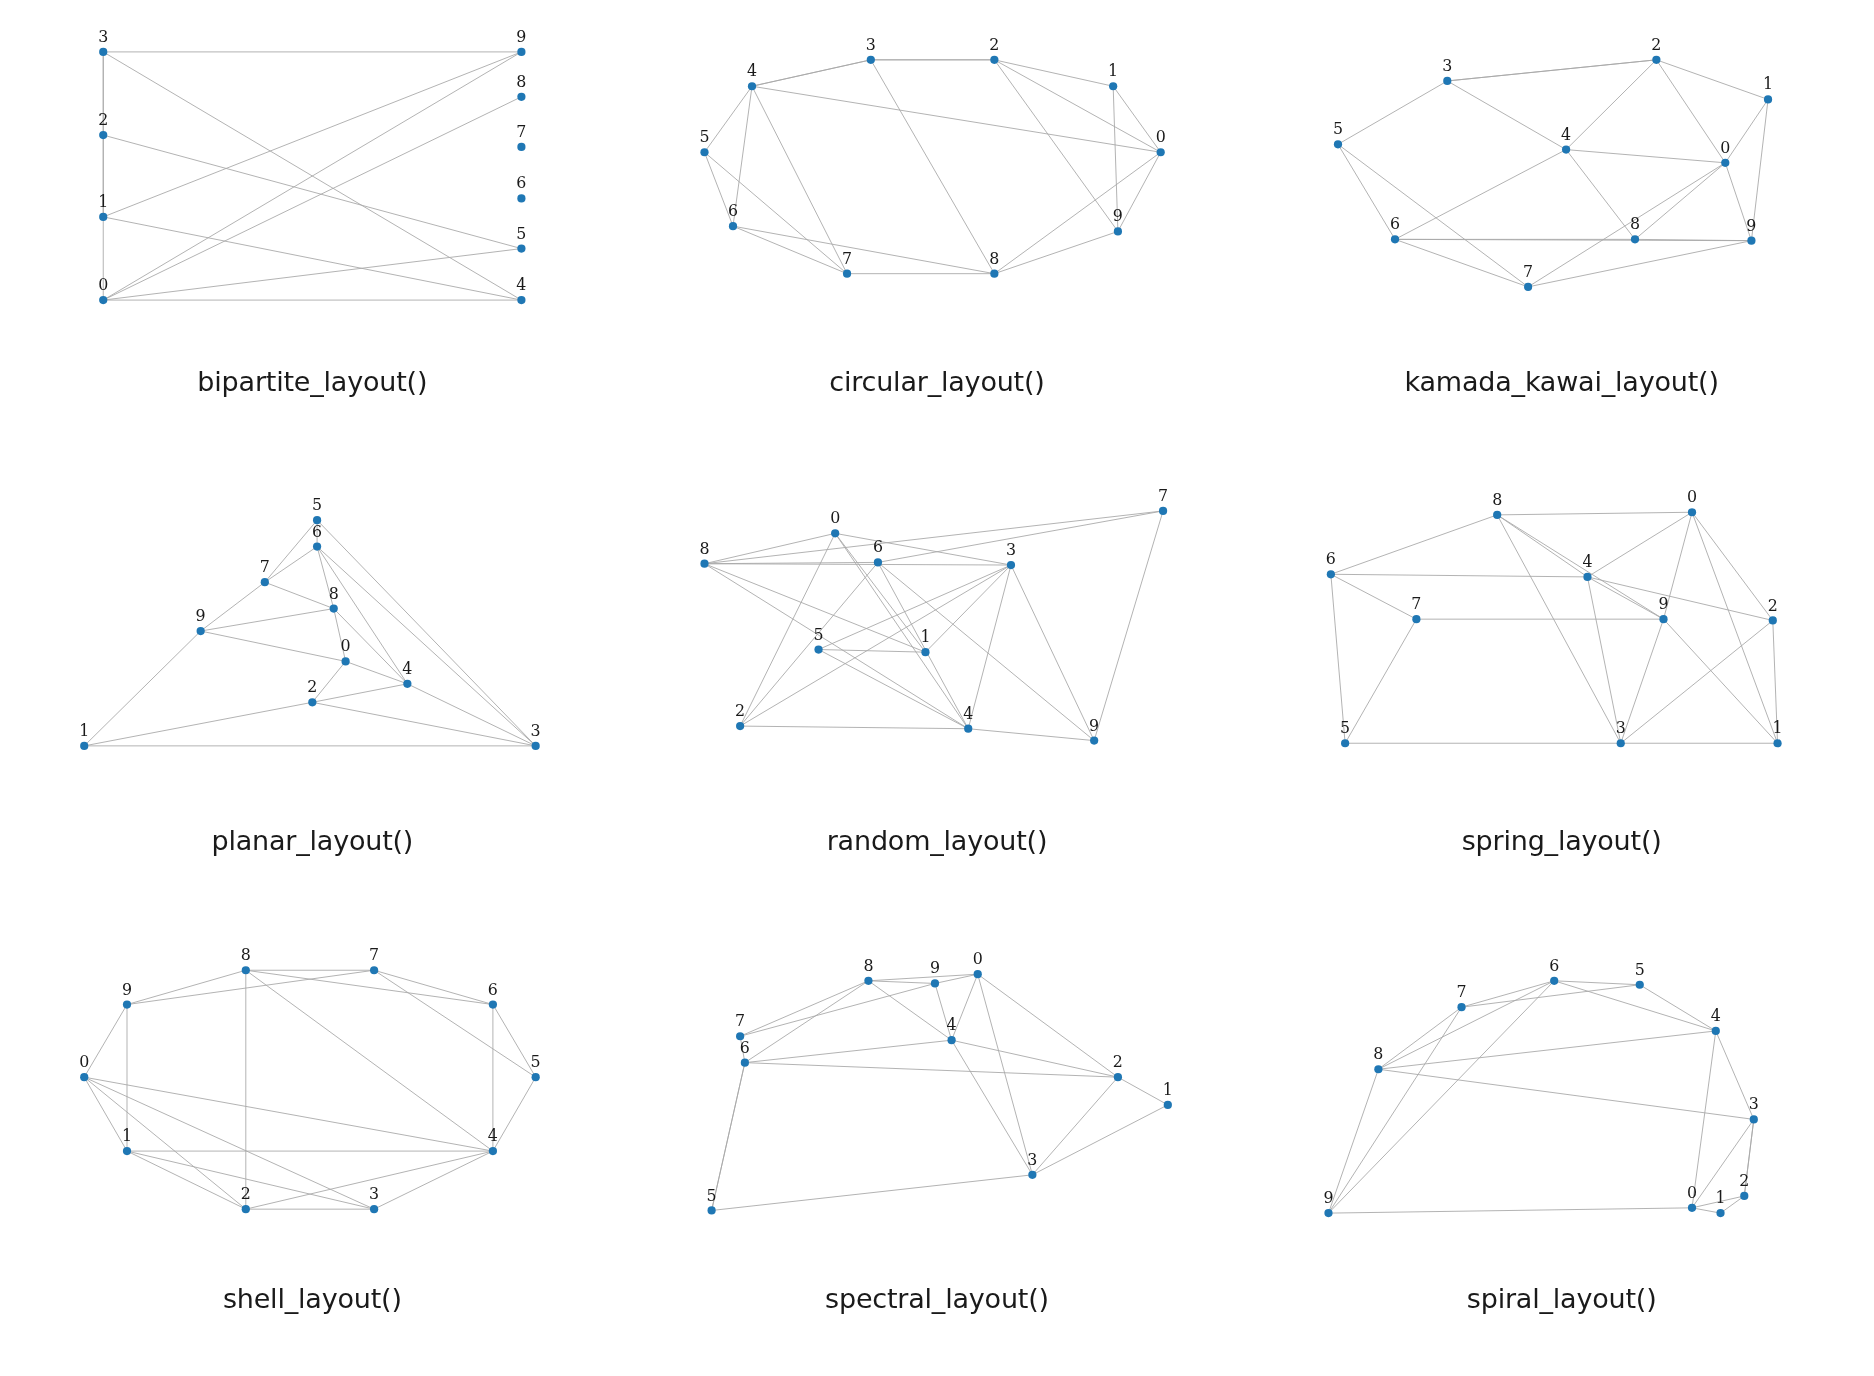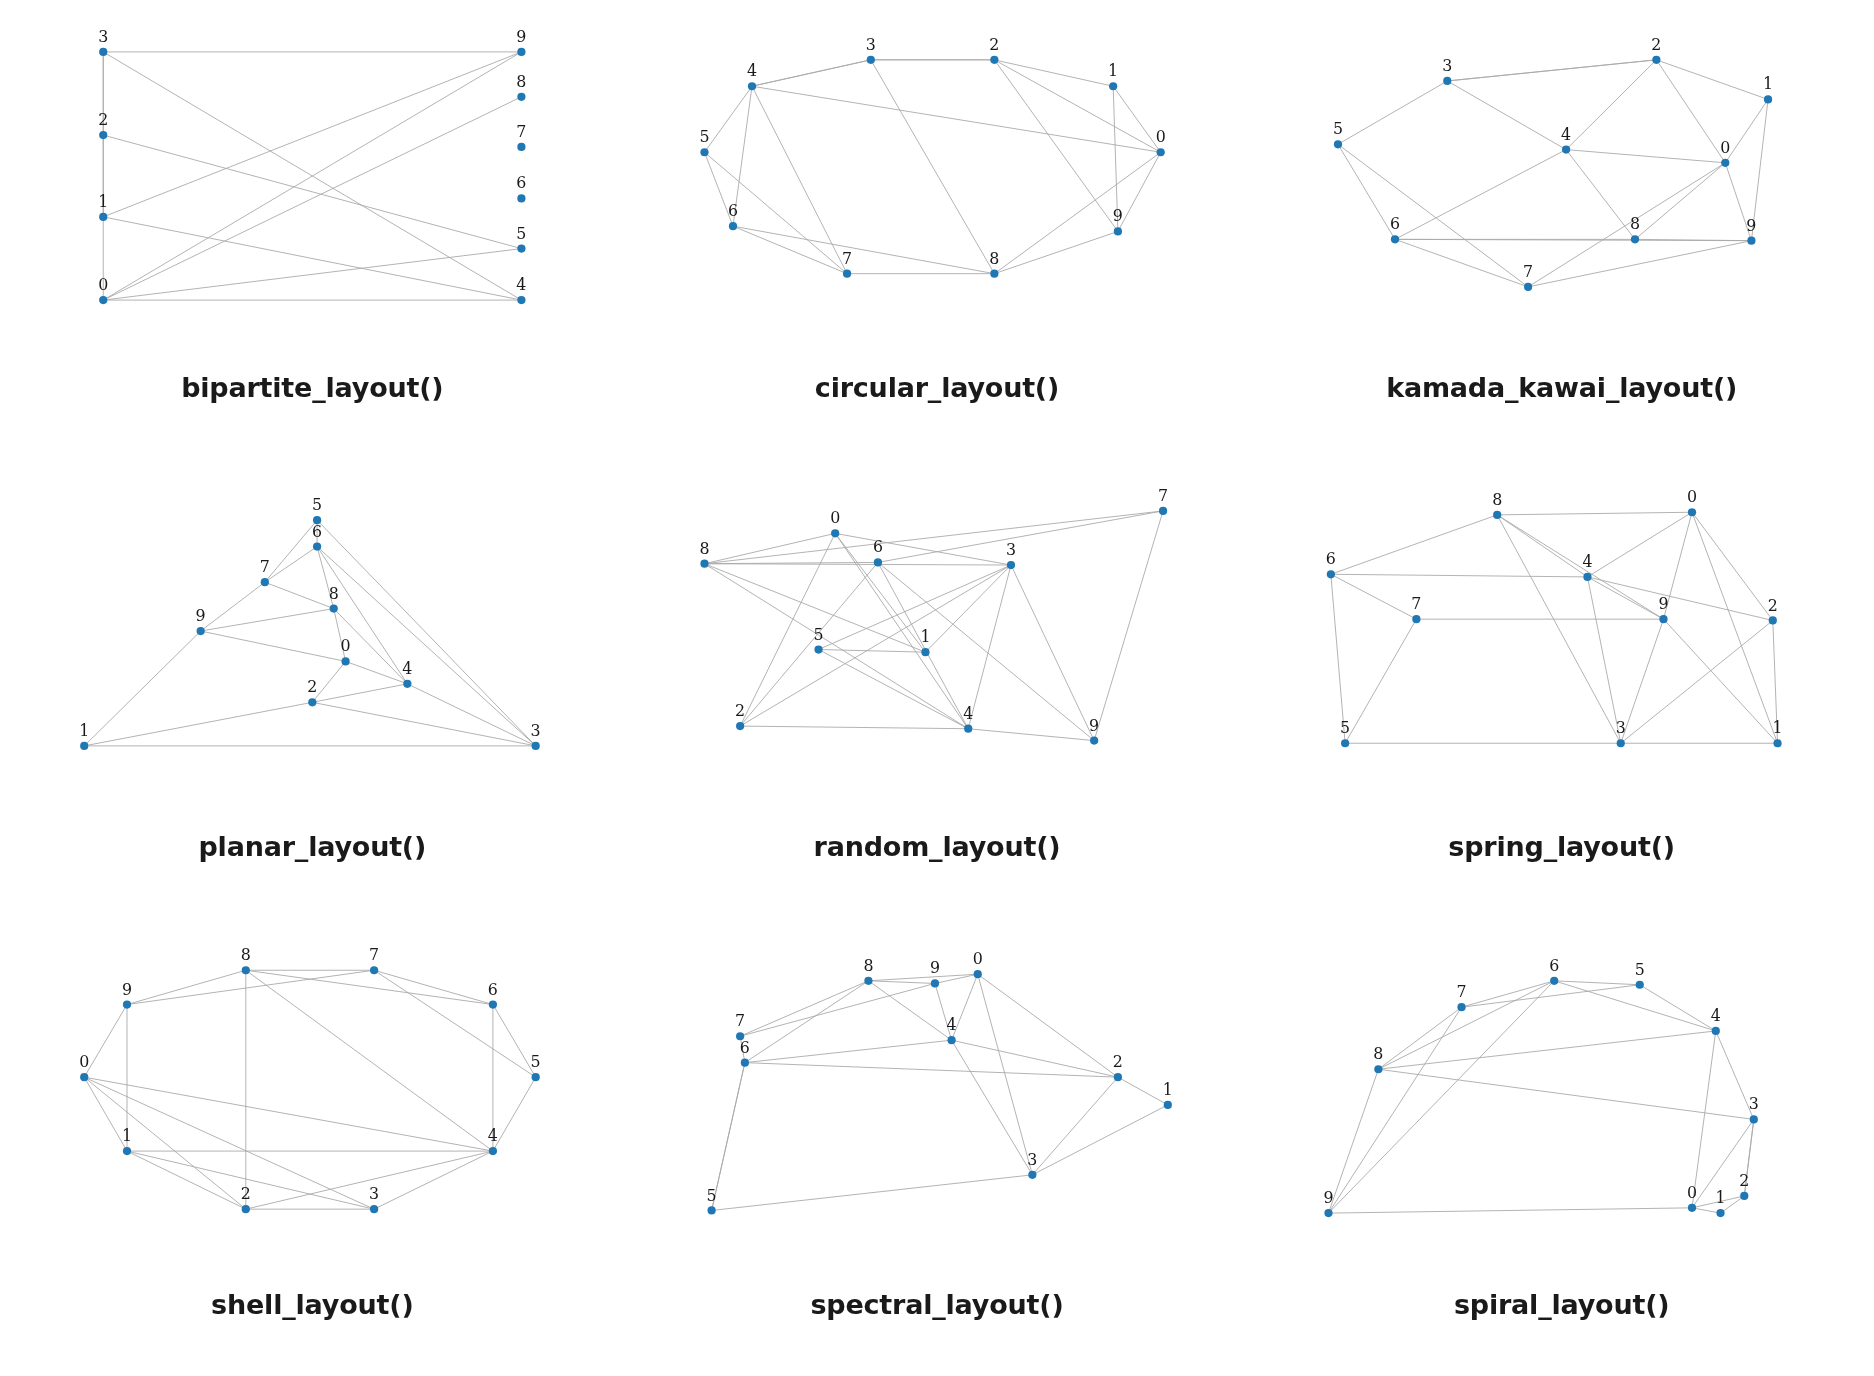--- a/index.html
+++ b/index.html
@@ -37,24 +37,23 @@
   .plot-wrap svg {
     width: 100%;
     height: 100%;
     display: block;
   }
   .panel-caption {
     font-family: "DejaVu Sans", sans-serif;
     font-size: 27px;
     color: #1a1a1a;
     letter-spacing: -0.2px;
-    margin-top: 20px;
+    margin-top: 14px;
     text-align: center;
     white-space: nowrap;
-    font-weight: bold;
   }
   .edge {
     stroke: #a9a9a9;
     stroke-width: 1.5;
     fill: none;
   }
   .node-dot {
     fill: #1f77b4;
     stroke: none;
   }

